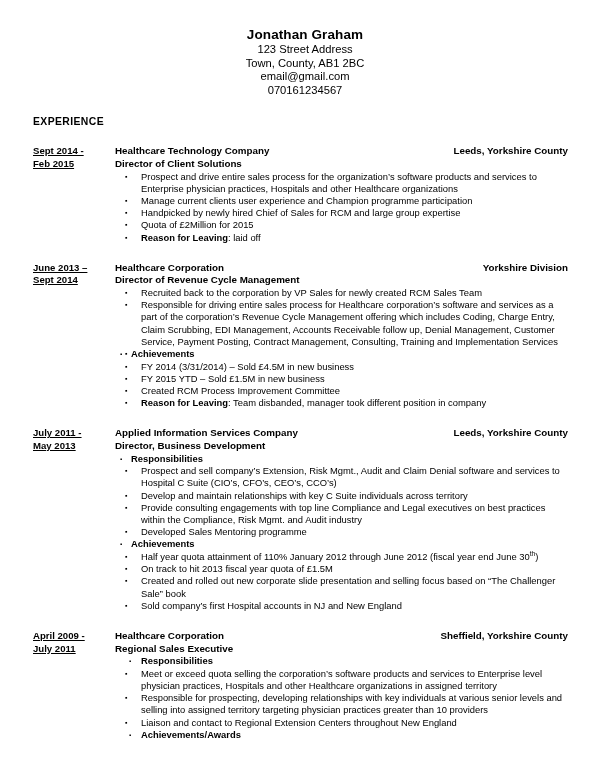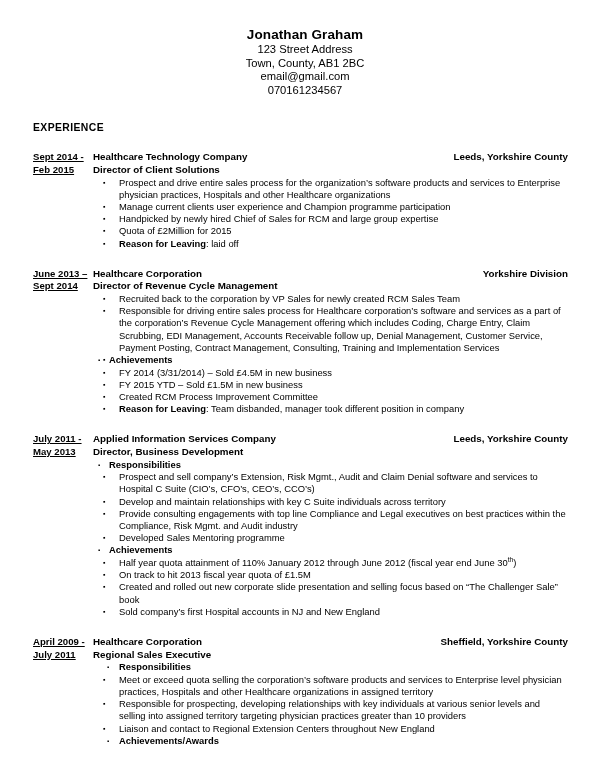--- a/index.html
+++ b/index.html
@@ -34,21 +34,21 @@
     letter-spacing: 0.1px;
   }
   .cand-line {
     font-size: 11.2px;
     line-height: 13.6px;
   }
 
   
   .section-heading {
     margin-left: 33px;
-    margin-top: 25px;
+    margin-top: 19px;
     font-size: 10.4px;
     font-weight: bold;
     letter-spacing: 0.4px;
   }
 
   
   .job {
     position: relative;
     margin-top: 18px;
     padding-left: 33px;
@@ -58,21 +58,21 @@
     position: absolute;
     left: 33px;
     top: 0;
     width: 80px;
     font-size: 9.6px;
     font-weight: bold;
     line-height: 12.6px;
     text-decoration: underline;
   }
   .job-body {
-    margin-left: 60px;
+    margin-left: 82px;
   }
   .job-titlerow {
     display: flex;
     justify-content: space-between;
     align-items: baseline;
     font-size: 9.8px;
     font-weight: bold;
     line-height: 12.6px;
   }
   .job-company { white-space: nowrap; }

